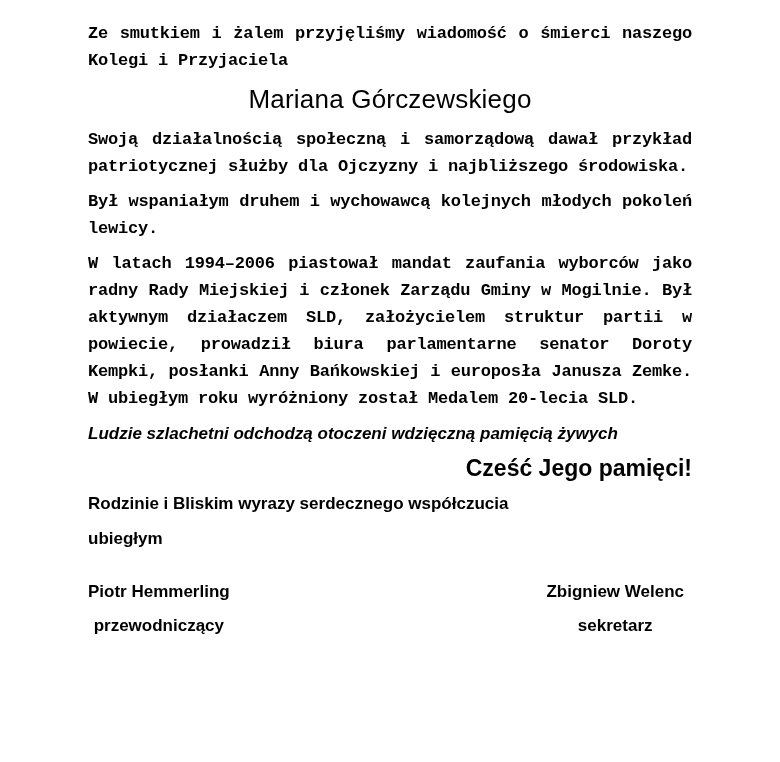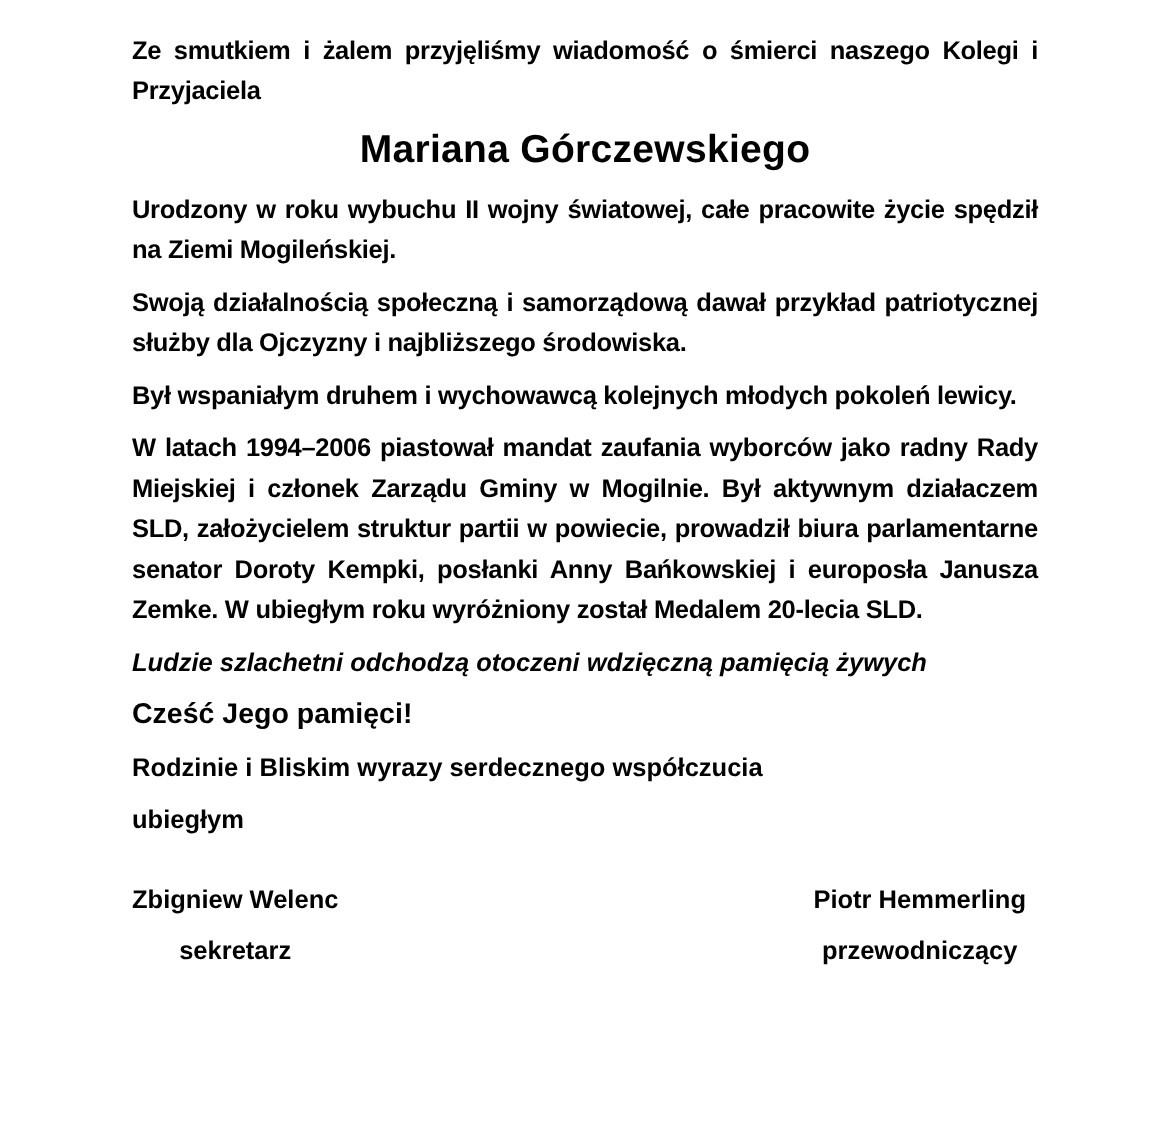--- a/index.html
+++ b/index.html
@@ -18,45 +18,46 @@
     padding: 20px 88px 0 88px;
     width: 604px;
   }
   .para {
     font-size: 17px;
     font-weight: bold;
     line-height: 27px;
     text-align: justify;
     margin: 0 0 8px 0;
     letter-spacing: -0.2px;
+    font-family: Liberation Mono, monospace;
   }
   .intro {
     text-align: justify;
   }
   .deceased-name {
     font-size: 26px;
-    font-weight: bold;
+    font-weight: normal;
     line-height: 34px;
     text-align: center;
     margin: 2px 0 10px 0;
     letter-spacing: 0.2px;
   }
   .quote {
     font-size: 17px;
     font-weight: bold;
     font-style: italic;
     line-height: 27px;
     text-align: left;
     margin: 0 0 8px 0;
   }
   .tribute {
-    font-size: 19px;
+    font-size: 23px;
     font-weight: bold;
     line-height: 27px;
-    text-align: left;
+    text-align: right;
     margin: 0 0 8px 0;
   }
   .closing-line {
     font-size: 17px;
     font-weight: bold;
     line-height: 27px;
     text-align: left;
     margin: 0 0 8px 0;
   }
   .signatures {
@@ -84,41 +85,40 @@
 </style>
 </head>
 <body>
 
 <div class="doc">
 
   <p class="para intro">Ze smutkiem i żalem przyjęliśmy wiadomość o śmierci naszego Kolegi i Przyjaciela</p>
 
   <div class="deceased-name">Mariana Górczewskiego</div>
 
-  <p class="para">Urodzony w roku wybuchu II wojny światowej, całe pracowite życie spędził na Ziemi Mogileńskiej.</p>
 
   <p class="para">Swoją działalnością społeczną i samorządową dawał przykład patriotycznej służby dla Ojczyzny i najbliższego środowiska.</p>
 
   <p class="para">Był wspaniałym druhem i wychowawcą kolejnych młodych pokoleń lewicy.</p>
 
   <p class="para">W latach 1994–2006 piastował mandat zaufania wyborców jako radny Rady Miejskiej i członek Zarządu Gminy w Mogilnie. Był aktywnym działaczem SLD, założycielem struktur partii w powiecie, prowadził biura parlamentarne senator Doroty Kempki, posłanki Anny Bańkowskiej i europosła Janusza Zemke. W ubiegłym roku wyróżniony został Medalem 20-lecia SLD.</p>
 
   <p class="quote">Ludzie szlachetni odchodzą otoczeni wdzięczną pamięcią żywych</p>
 
   <p class="tribute">Cześć Jego pamięci!</p>
 
   <p class="closing-line">Rodzinie i Bliskim wyrazy serdecznego współczucia</p>
 
 
   <p class="closing-line">ubiegłym</p>
 
   <div class="signatures">
     <div class="signature">
+      <span class="sig-name">Piotr Hemmerling</span>
+      <span class="sig-role">przewodniczący</span>
+    </div>
+    <div class="signature">
       <span class="sig-name">Zbigniew Welenc</span>
       <span class="sig-role">sekretarz</span>
-    </div>
-    <div class="signature">
-      <span class="sig-name">Piotr Hemmerling</span>
-      <span class="sig-role">przewodniczący</span>
     </div>
   </div>
 
 </div>
 
 </body></html>

